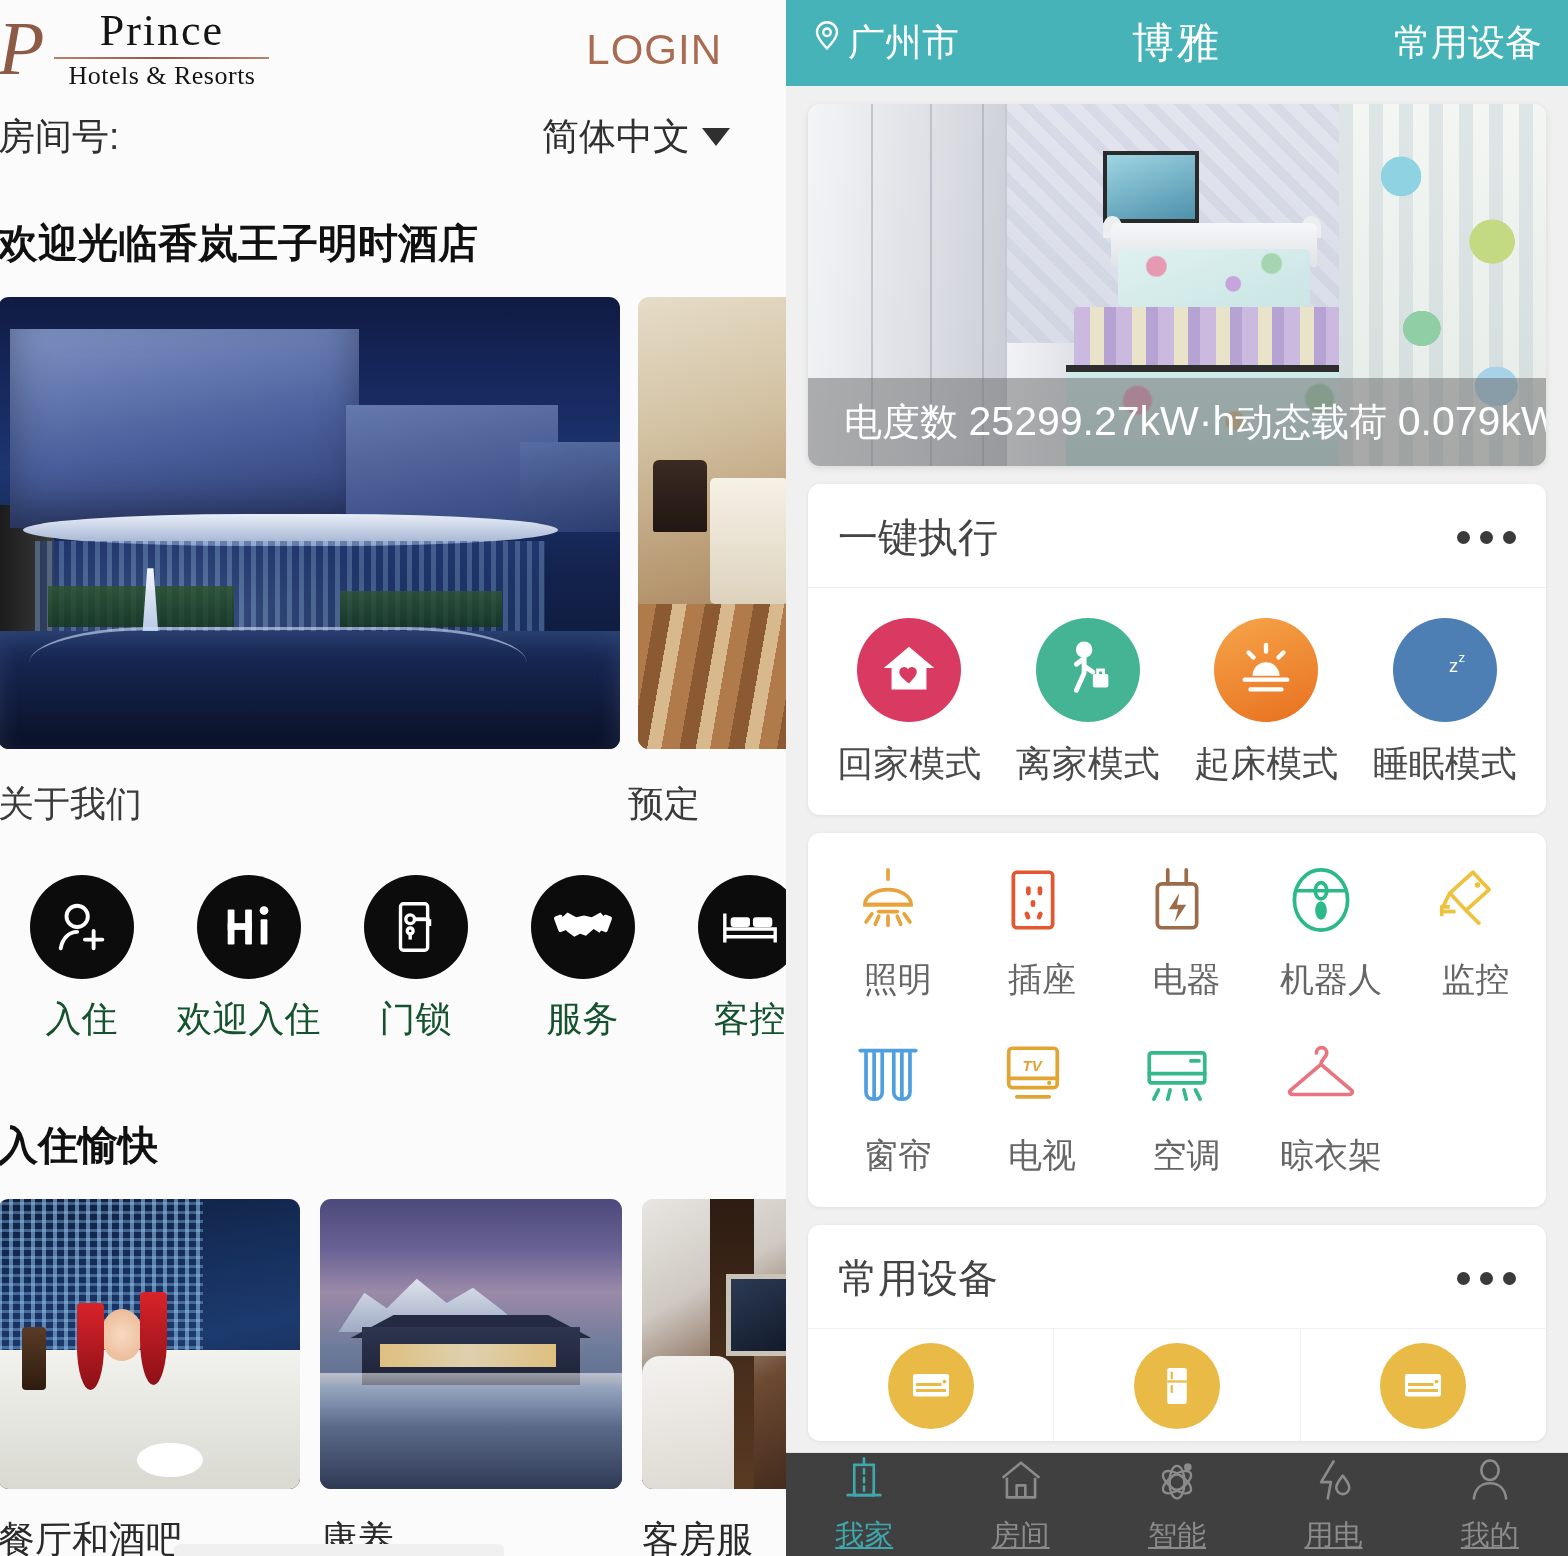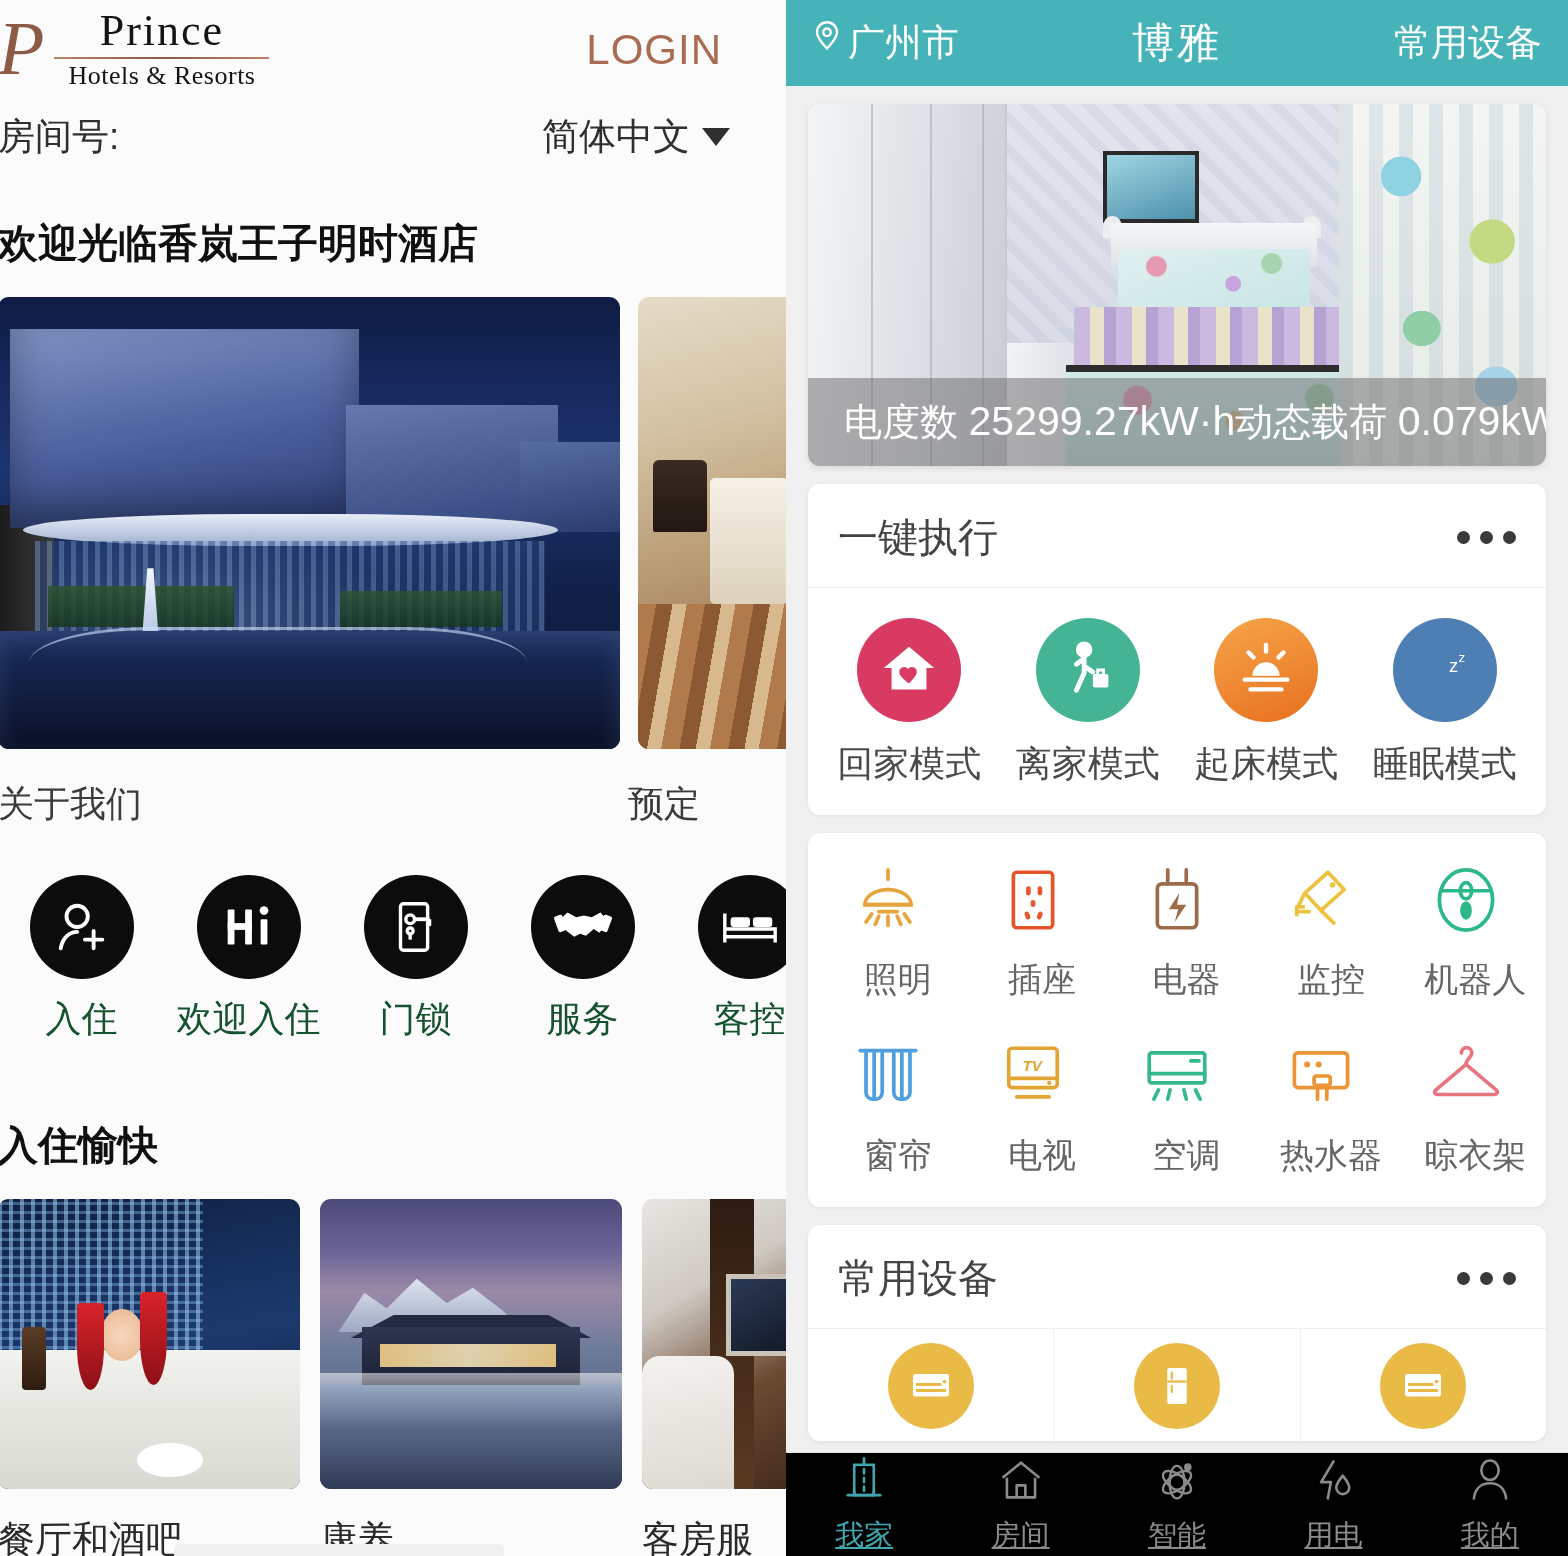--- a/index.html
+++ b/index.html
@@ -239,21 +239,21 @@
   .dev-label { font-size:34px; color:#666; white-space:nowrap;margin-left:19px; }
 
   .fav-row { display:flex; }
   .fav { flex:1; height:112px; display:flex; align-items:flex-start;
          justify-content:center; padding-top:14px; border-right:1px solid #f0f0f0; }
   .fav:last-child { border-right:none; }
   .fav-circ { width:86px; height:86px; border-radius:50%; background:#e9bb46;
               display:flex; align-items:center; justify-content:center; }
   .fav-circ svg { width:48px; height:48px; }
 
-  .tabbar { position:absolute; left:0; bottom:0; width:100%; height:104px; background:#000000;
+  .tabbar { position:absolute; left:0; bottom:0; width:100%; height:104px; background:#404040;
             border-top:1px solid #e3e3e3; display:flex; align-items:center; }
   .tab { flex:1; display:flex; flex-direction:column; align-items:center; gap:6px;
          color:#8b8b8b; }
   .tab.active { color:#3fa7ae; }
   .tab svg { width:52px; height:52px; }
   .tab-label { font-size:29px; text-decoration:underline; }
 </style>
 </head>
 <body>
 
@@ -557,46 +557,46 @@
               <path d="M24 6v12M40 6v12"></path>
               <rect x="15" y="18" width="34" height="38" rx="4"></rect>
               <path d="M34 26l-9 14h8l-3 11 10-15h-8z" fill="#9c6b4a" stroke="none"></path>
             </svg>
           </span>
           <div class="dev-label">电器</div>
         </div>
 
         <div class="dev">
           <span>
+            <svg viewBox="0 0 64 64" fill="none" stroke="#2bb98a" stroke-width="3.2">
+              <ellipse cx="32" cy="32" rx="23" ry="26"></ellipse>
+              <path d="M10 24h44"></path>
+              <ellipse cx="32" cy="24" rx="5" ry="7"></ellipse>
+              <ellipse cx="32" cy="41" rx="5" ry="8" fill="#2bb98a" stroke="none"></ellipse>
+            </svg>
+          </span>
+          <div class="dev-label">机器人</div>
+        </div>
+
+        <div class="dev">
+          <span>
             <svg viewBox="0 0 64 64" fill="none" stroke="#ecc23e" stroke-width="3.2" stroke-linejoin="round">
               <path d="M18 26L38 8l14 15-20 18z"></path>
               <circle cx="42" cy="19" r="2.4" fill="#ecc23e" stroke="none"></circle>
               <path d="M32 41l12 12"></path>
               <path d="M18 38h-7v8"></path>
                 <path d="M11 42h12"></path>
               <path d="M18 26l-6 12"></path>
             </svg>
           </span>
           <div class="dev-label">监控</div>
         </div>
 
         <div class="dev">
           <span>
-            <svg viewBox="0 0 64 64" fill="none" stroke="#2bb98a" stroke-width="3.2">
-              <ellipse cx="32" cy="32" rx="23" ry="26"></ellipse>
-              <path d="M10 24h44"></path>
-              <ellipse cx="32" cy="24" rx="5" ry="7"></ellipse>
-              <ellipse cx="32" cy="41" rx="5" ry="8" fill="#2bb98a" stroke="none"></ellipse>
-            </svg>
-          </span>
-          <div class="dev-label">机器人</div>
-        </div>
-
-        <div class="dev">
-          <span>
             <svg viewBox="0 0 64 64" fill="none" stroke="#4f9fe0" stroke-width="3.2" stroke-linecap="round">
               <path d="M8 10h48"></path>
               <path d="M13 12v34c0 4 3 6 6 6M20 12v40M27 12v34c0 4-3 6-6 6"></path>
               <path d="M37 12v34c0 4 3 6 6 6M44 12v40M51 12v34c0 4-3 6-6 6"></path>
             </svg>
           </span>
           <div class="dev-label">窗帘</div>
         </div>
 
         <div class="dev">
@@ -617,32 +617,20 @@
             <svg viewBox="0 0 64 64" fill="none" stroke="#35b98c" stroke-width="3.2" stroke-linecap="round">
               <rect x="8" y="12" width="48" height="26" rx="2"></rect>
               <path d="M8 30h48"></path>
               <path d="M44 19h7"></path>
               <path d="M16 44l-4 8M26 44l-2 8M38 44l2 8M48 44l4 8"></path>
             </svg>
           </span>
           <div class="dev-label">空调</div>
         </div>
 
-        <div class="dev">
-          <span>
-            <svg viewBox="0 0 64 64" fill="none" stroke="#eb9536" stroke-width="3.2" stroke-linecap="round">
-              <rect x="9" y="12" width="46" height="30" rx="3"></rect>
-              <circle cx="20" cy="22" r="2.6" fill="#eb9536" stroke="none"></circle>
-              <circle cx="30" cy="22" r="2.6" fill="#eb9536" stroke="none"></circle>
-              <rect x="26" y="32" width="14" height="8" rx="2"></rect>
-              <path d="M29 42v10M37 42v10"></path>
-            </svg>
-          </span>
-          <div class="dev-label">热水器</div>
-        </div>
 
         <div class="dev">
           <span>
             <svg viewBox="0 0 64 64" fill="none" stroke="#e8747f" stroke-width="3.2" stroke-linejoin="round" stroke-linecap="round">
               <path d="M32 22c0-5 5-6 5-10a4.5 4.5 0 10-9 0"></path>
               <path d="M32 22L6 44c-2 2-1 4 2 4h48c3 0 4-2 2-4L32 22z"></path>
             </svg>
           </span>
           <div class="dev-label">晾衣架</div>
         </div>

